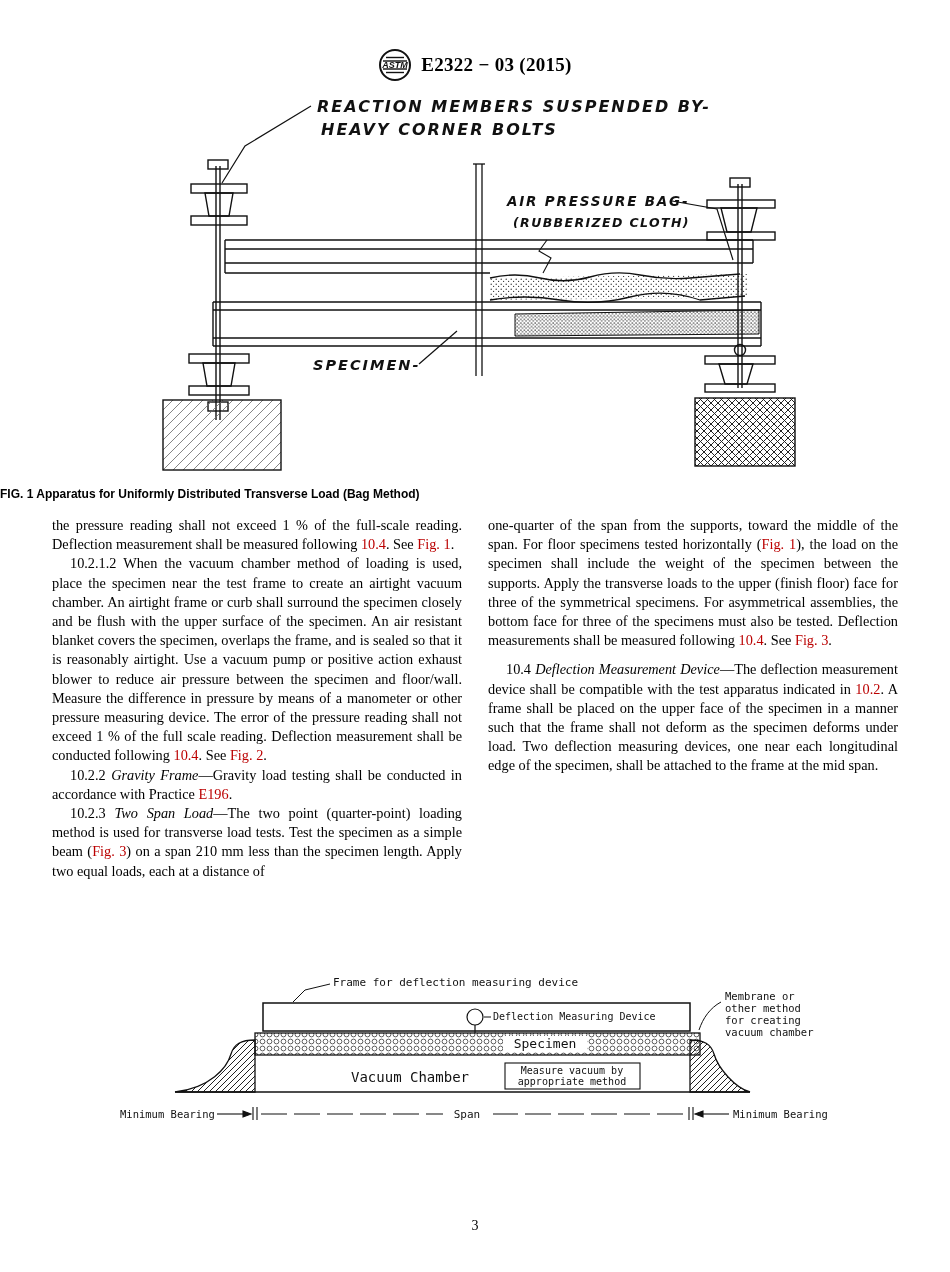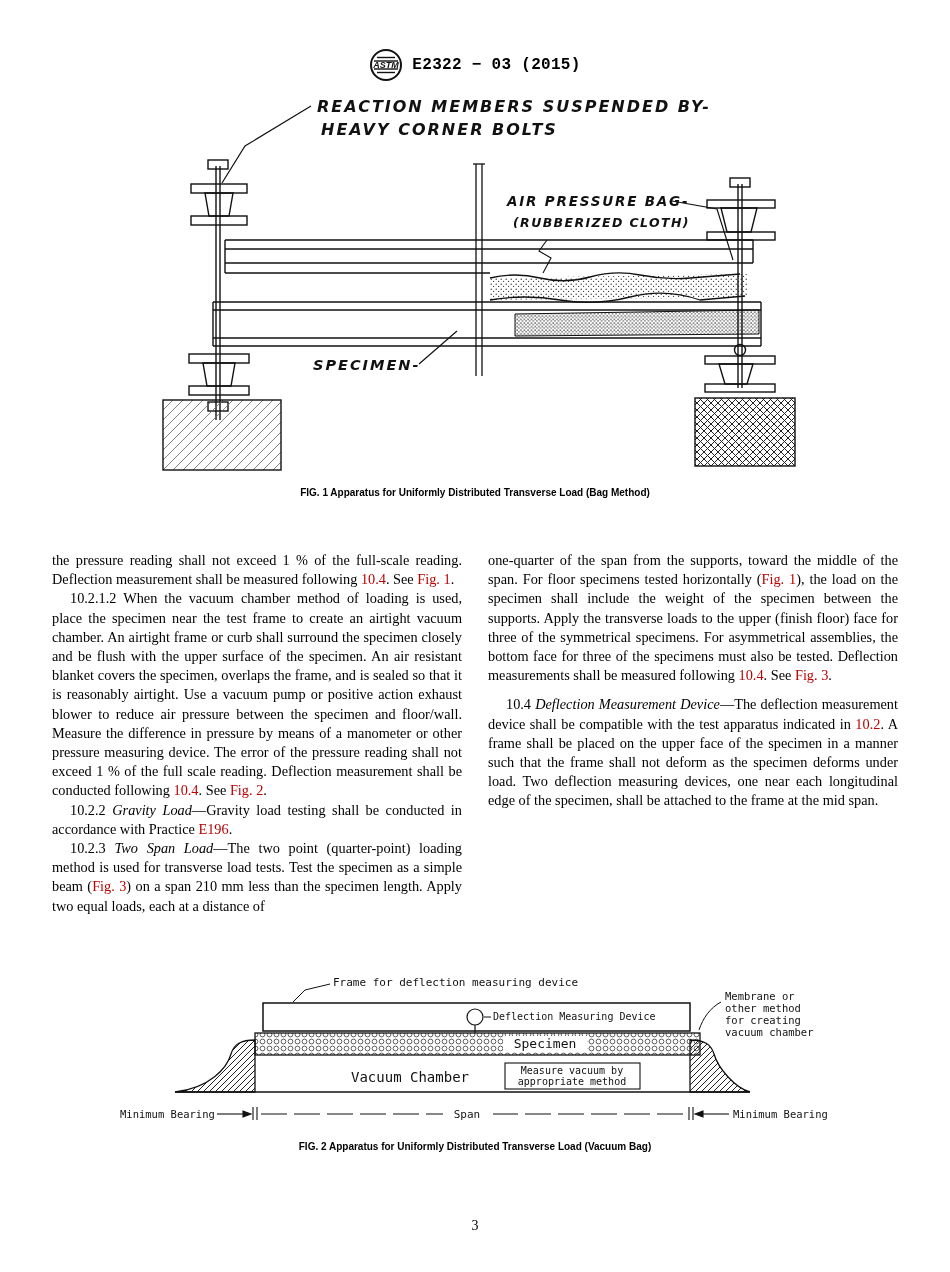--- a/index.html
+++ b/index.html
@@ -3,26 +3,26 @@
 <meta charset="utf-8">
 <style>
   html,body{margin:0;padding:0;}
   body{
     width:950px;height:1272px;background:#ffffff;position:relative;
     font-family:"Liberation Serif", serif;color:#000;overflow:hidden;
   }
   .abs{position:absolute;}
   
   .doc-header{position:absolute;top:48px;left:0;width:950px;display:flex;justify-content:center;align-items:center;gap:9px;text-align:center;}
-  .designation{font-family:Liberation Mono, monospace;font-weight:bold;font-size:16px;letter-spacing:.3px;}
-  
-  .fig-caption{position:absolute;left:0;width:950px;text-align:center;
-    font-family:"Liberation Sans", sans-serif;font-weight:bold;font-size:10px;}
-  
-  .columns{position:absolute;top:551px;left:52px;width:846px;display:flex;gap:26px;}
+  .designation{font-family:Liberation Serif, serif;font-weight:bold;font-size:19px;letter-spacing:.3px;}
+  
+  .fig-caption{position:absolute;left:0;width:950px;
+    font-family:"Liberation Sans", sans-serif;font-weight:bold;font-size:12px;}
+  
+  .columns{position:absolute;top:516px;left:52px;width:846px;display:flex;gap:26px;}
   .col{width:410px;font-size:14.3px;line-height:19.2px;text-align:justify;}
   .para{margin:0;}
   .para.indent{text-indent:18px;}
   .para.spaced{margin-top:10px;}
   .i{font-style:italic;}
   .link{color:var(--link,#bb0000);cursor:pointer;}
   
   .f1lab{font-family:"DejaVu Sans", sans-serif;font-style:italic;font-weight:bold;fill:#111;}
   .f2lab{font-family:"DejaVu Sans Mono", monospace;fill:#111;}
   .pageno{position:absolute;top:1218px;left:0;width:950px;text-align:center;font-size:14px;}
@@ -139,21 +139,21 @@
     <text class="f1lab" x="418" y="139" font-size="12.5" letter-spacing="1.4">(RUBBERIZED CLOTH)</text>
     <text class="f1lab" x="218" y="282" font-size="14.5" letter-spacing="2">SPECIMEN-</text>
   </svg>
 
   <div class="fig-caption" style="top:487px;">FIG. 1 Apparatus for Uniformly Distributed Transverse Load (Bag Method)</div>
 
   <div class="columns">
     <div class="col">
         <p class="para"><span>the pressure reading shall not exceed 1 % of the full-scale reading. Deflection measurement shall be measured following </span><span class="link">10.4</span><span>. See </span><span class="link">Fig. 1</span><span>.</span></p>
         <p class="para indent"><span>10.2.1.2 When the vacuum chamber method of loading is used, place the specimen near the test frame to create an airtight vacuum chamber. An airtight frame or curb shall surround the specimen closely and be flush with the upper surface of the specimen. An air resistant blanket covers the specimen, overlaps the frame, and is sealed so that it is reasonably airtight. Use a vacuum pump or positive action exhaust blower to reduce air pressure between the specimen and floor/wall. Measure the difference in pressure by means of a manometer or other pressure measuring device. The error of the pressure reading shall not exceed 1 % of the full scale reading. Deflection measurement shall be conducted following </span><span class="link">10.4</span><span>. See </span><span class="link">Fig. 2</span><span>.</span></p>
-        <p class="para indent"><span>10.2.2 </span><span class="i">Gravity Load</span><span>—Gravity load testing shall be conducted in accordance with Practice </span><span class="link">E196</span><span>.</span></p>
+        <p class="para indent"><span>10.2.2 </span><span class="i">Gravity Frame</span><span>—Gravity load testing shall be conducted in accordance with Practice </span><span class="link">E196</span><span>.</span></p>
         <p class="para indent"><span>10.2.3 </span><span class="i">Two Span Load</span><span>—The two point (quarter-point) loading method is used for transverse load tests. Test the specimen as a simple beam (</span><span class="link">Fig. 3</span><span>) on a span 210 mm less than the specimen length. Apply two equal loads, each at a distance of</span></p>
       </div>
     <div class="col">
         <p class="para"><span>one-quarter of the span from the supports, toward the middle of the span. For floor specimens tested horizontally (</span><span class="link">Fig. 1</span><span>), the load on the specimen shall include the weight of the specimen between the supports. Apply the transverse loads to the upper (finish floor) face for three of the symmetrical specimens. For asymmetrical assemblies, the bottom face for three of the specimens must also be tested. Deflection measurements shall be measured following </span><span class="link">10.4</span><span>. See </span><span class="link">Fig. 3</span><span>.</span></p>
         <p class="para indent spaced"><span>10.4 </span><span class="i">Deflection Measurement Device</span><span>—The deflection measurement device shall be compatible with the test apparatus indicated in </span><span class="link">10.2</span><span>. A frame shall be placed on the upper face of the specimen in a manner such that the frame shall not deform as the specimen deforms under load. Two deflection measuring devices, one near each longitudinal edge of the specimen, shall be attached to the frame at the mid span.</span></p>
       </div>
   </div>
 
   <svg class="abs" style="left:105px;top:968px;" width="740" height="160" viewBox="0 0 740 160">
     <defs>
@@ -219,17 +219,16 @@
     <text class="f2lab" x="467" y="117" font-size="10" text-anchor="middle">appropriate method</text>
     <text class="f2lab" x="620" y="32" font-size="10.5">Membrane or</text>
     <text class="f2lab" x="620" y="44" font-size="10.5">other method</text>
     <text class="f2lab" x="620" y="56" font-size="10.5">for creating</text>
     <text class="f2lab" x="620" y="68" font-size="10.5">vacuum chamber</text>
     <text class="f2lab" x="15" y="150" font-size="10.5">Minimum Bearing</text>
     <text class="f2lab" x="362" y="150" font-size="11" text-anchor="middle">Span</text>
     <text class="f2lab" x="628" y="150" font-size="10.5">Minimum Bearing</text>
   </svg>
 
-  <div class="fig-caption" style="top:1141px;">FIG. 2 Apparatus for Uniformly Distributed Transverse Load (Vacuum Bag)</div>
 
   <div class="pageno">3</div>
 
 </div>
 
 </body></html>

